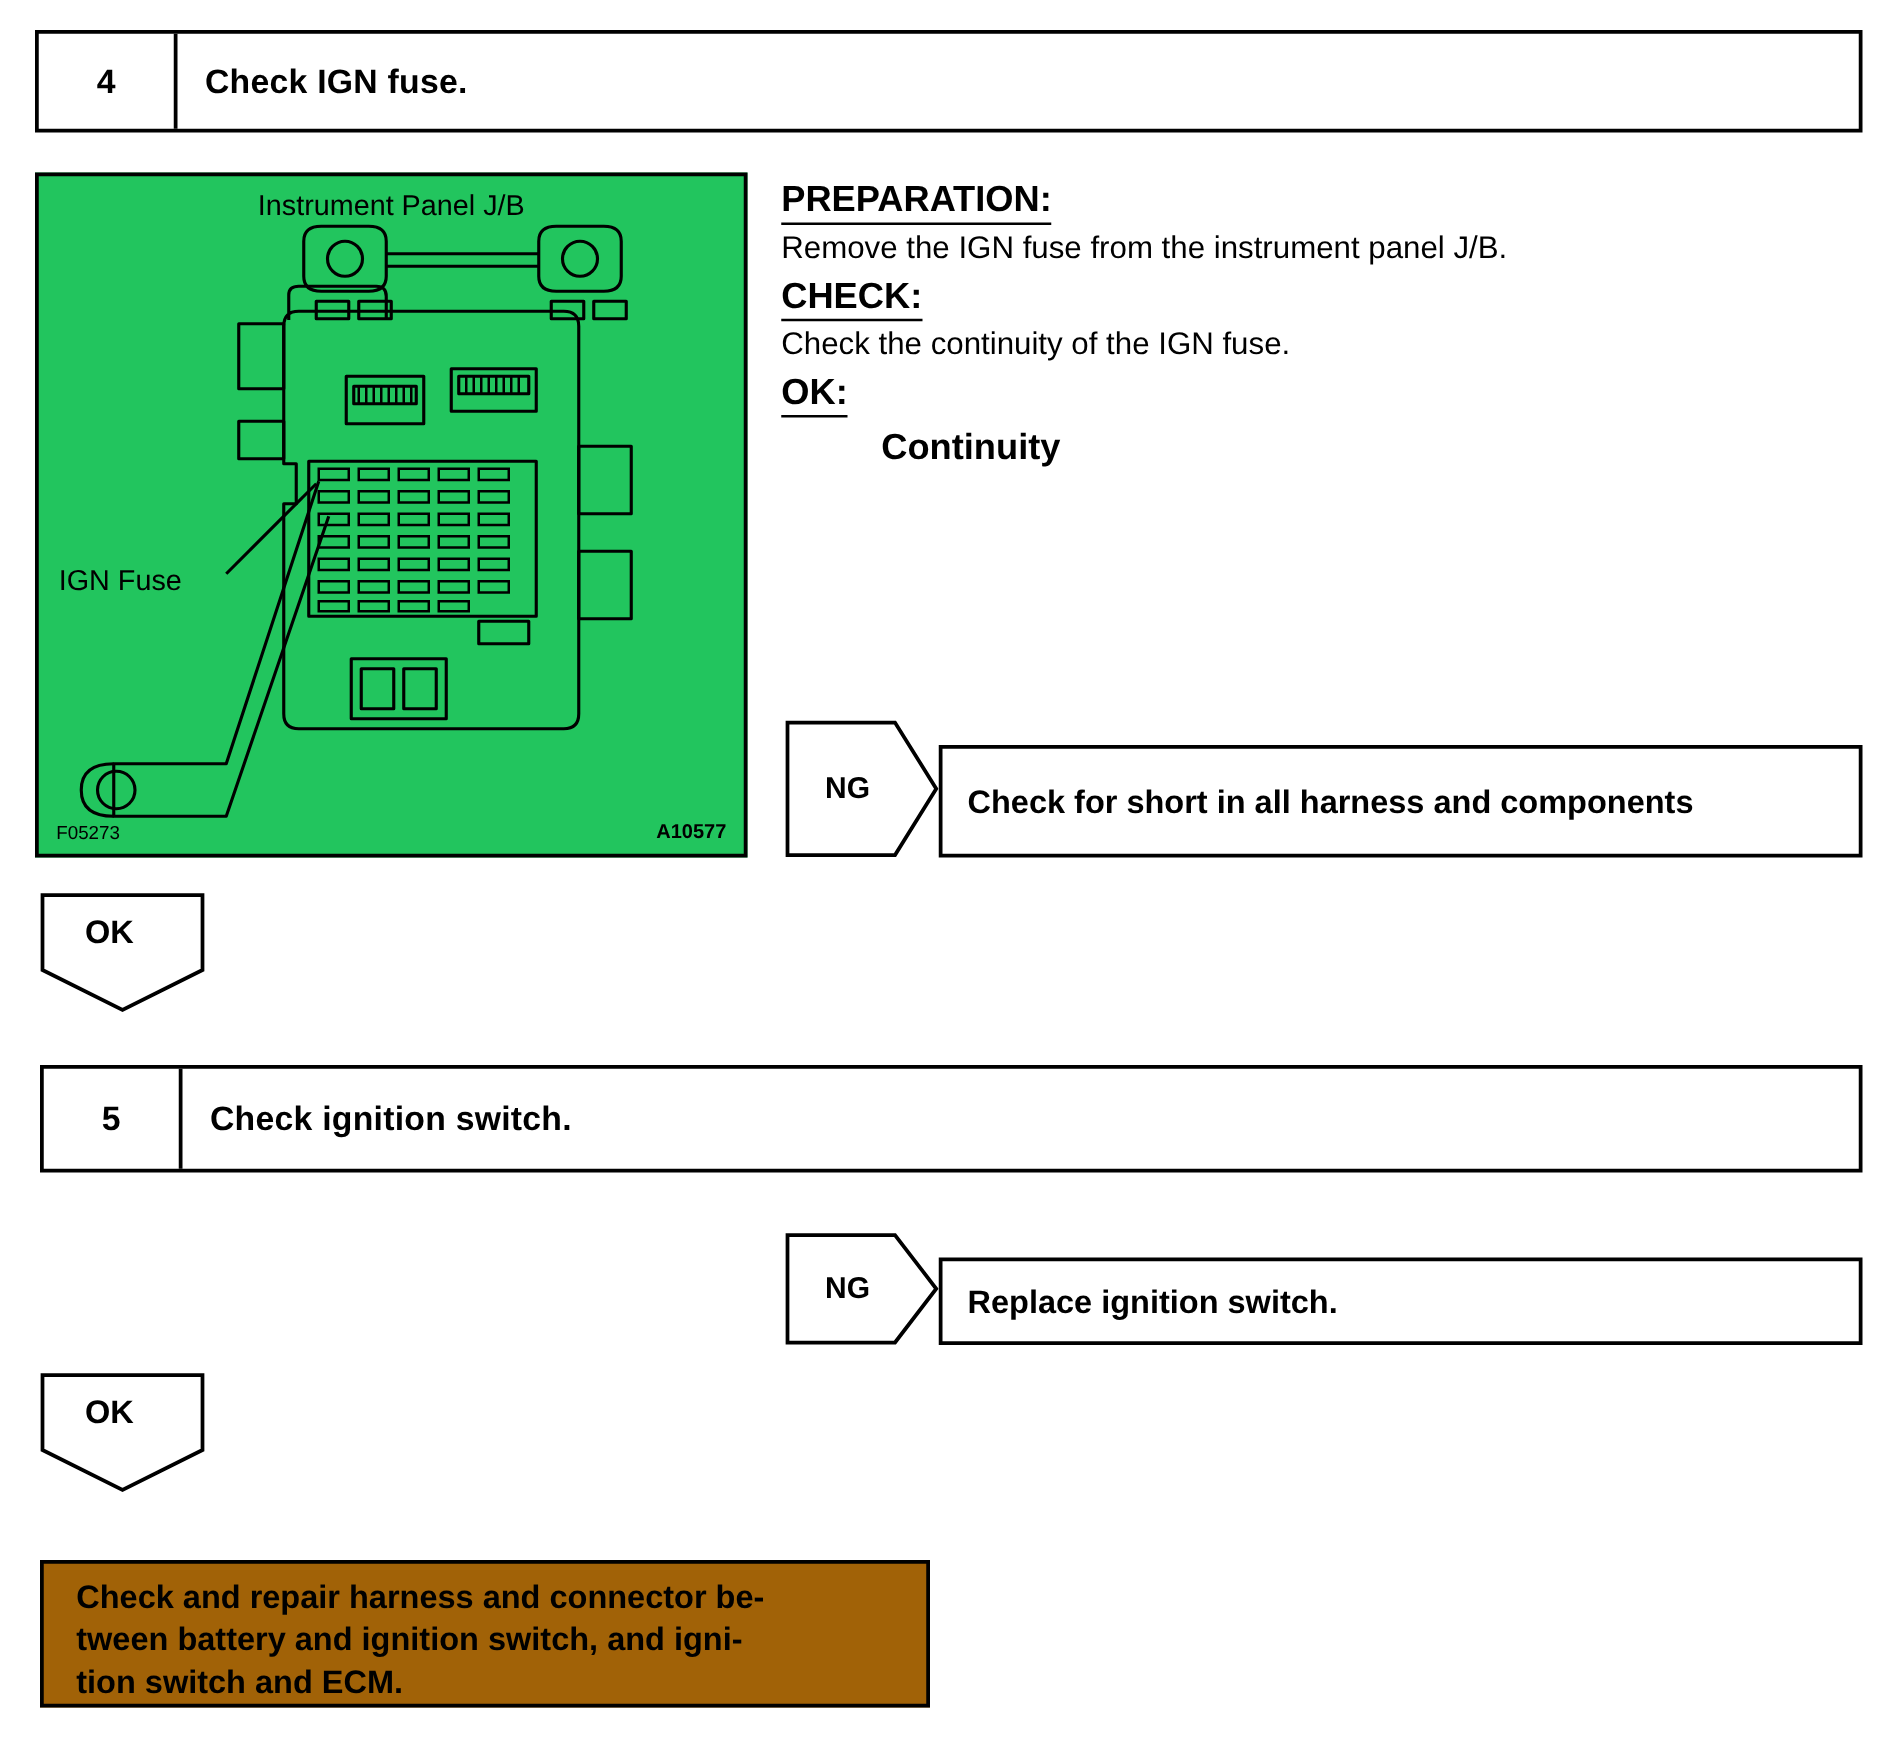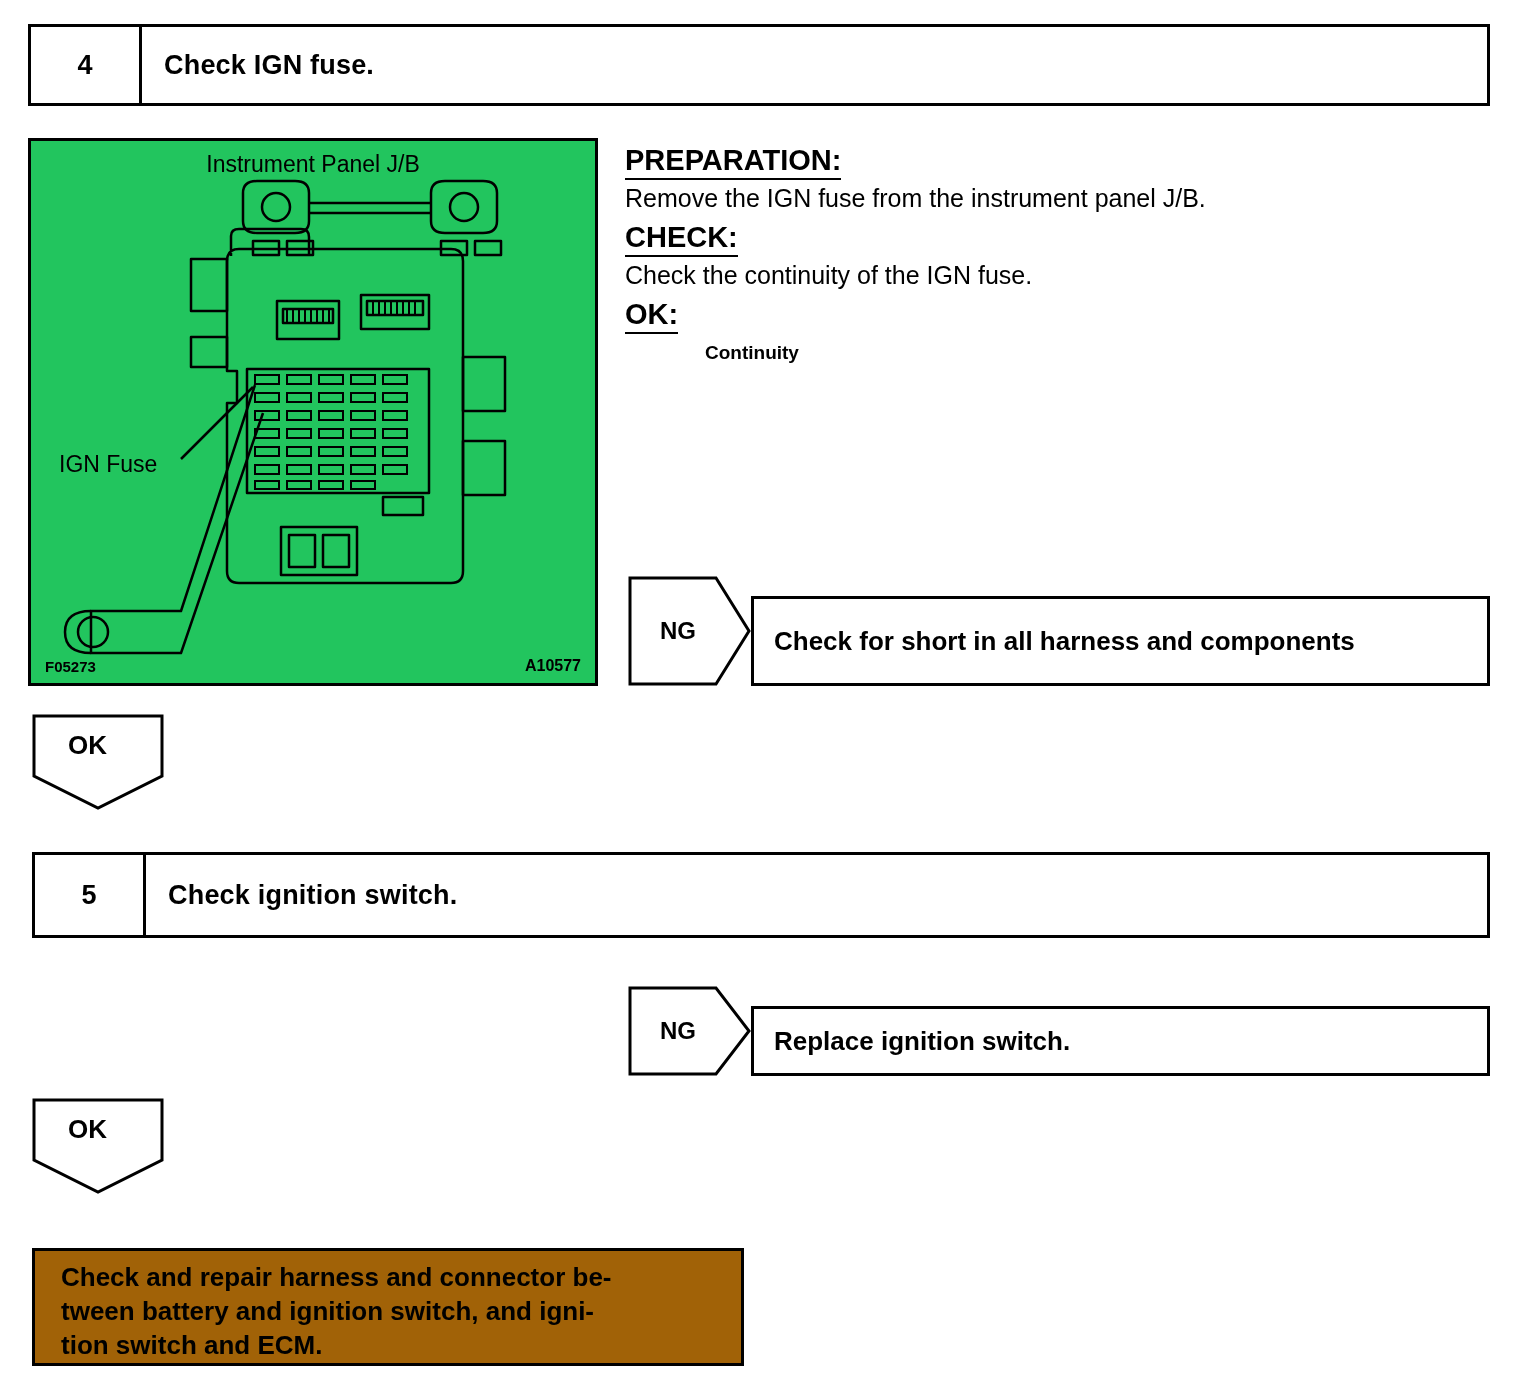--- a/index.html
+++ b/index.html
@@ -57,30 +57,30 @@
   }
   .illus-caption {
     position: absolute;
     top: 10px;
     width: 100%;
     text-align: center;
     font-size: 23px;
   }
   .illus-label {
     position: absolute;
-    left: 28px;
+    left: 16px;
     top: 310px;
     font-size: 23px;
   }
   .illus-code-left {
     position: absolute;
     left: 14px;
     bottom: 8px;
     font-size: 15px;
-    font-weight: bold;
+    font-weight: normal;
   }
   .illus-code-right {
     position: absolute;
     right: 14px;
     bottom: 8px;
     font-size: 16px;
     font-weight: bold;
   }
 
   
@@ -97,21 +97,21 @@
     border-bottom: 2px solid #000;
     line-height: 1.25;
     margin-top: 4px;
   }
   .proc .ln {
     font-size: 25px;
     line-height: 1.3;
     margin-top: 2px;
   }
   .proc .ok-val {
-    font-size: 19px;
+    font-size: 29px;
     font-weight: bold;
     margin-top: 8px;
     margin-left: 80px;
   }
 
   
   .ng-row {
     position: absolute;
     display: flex;
     align-items: stretch;

